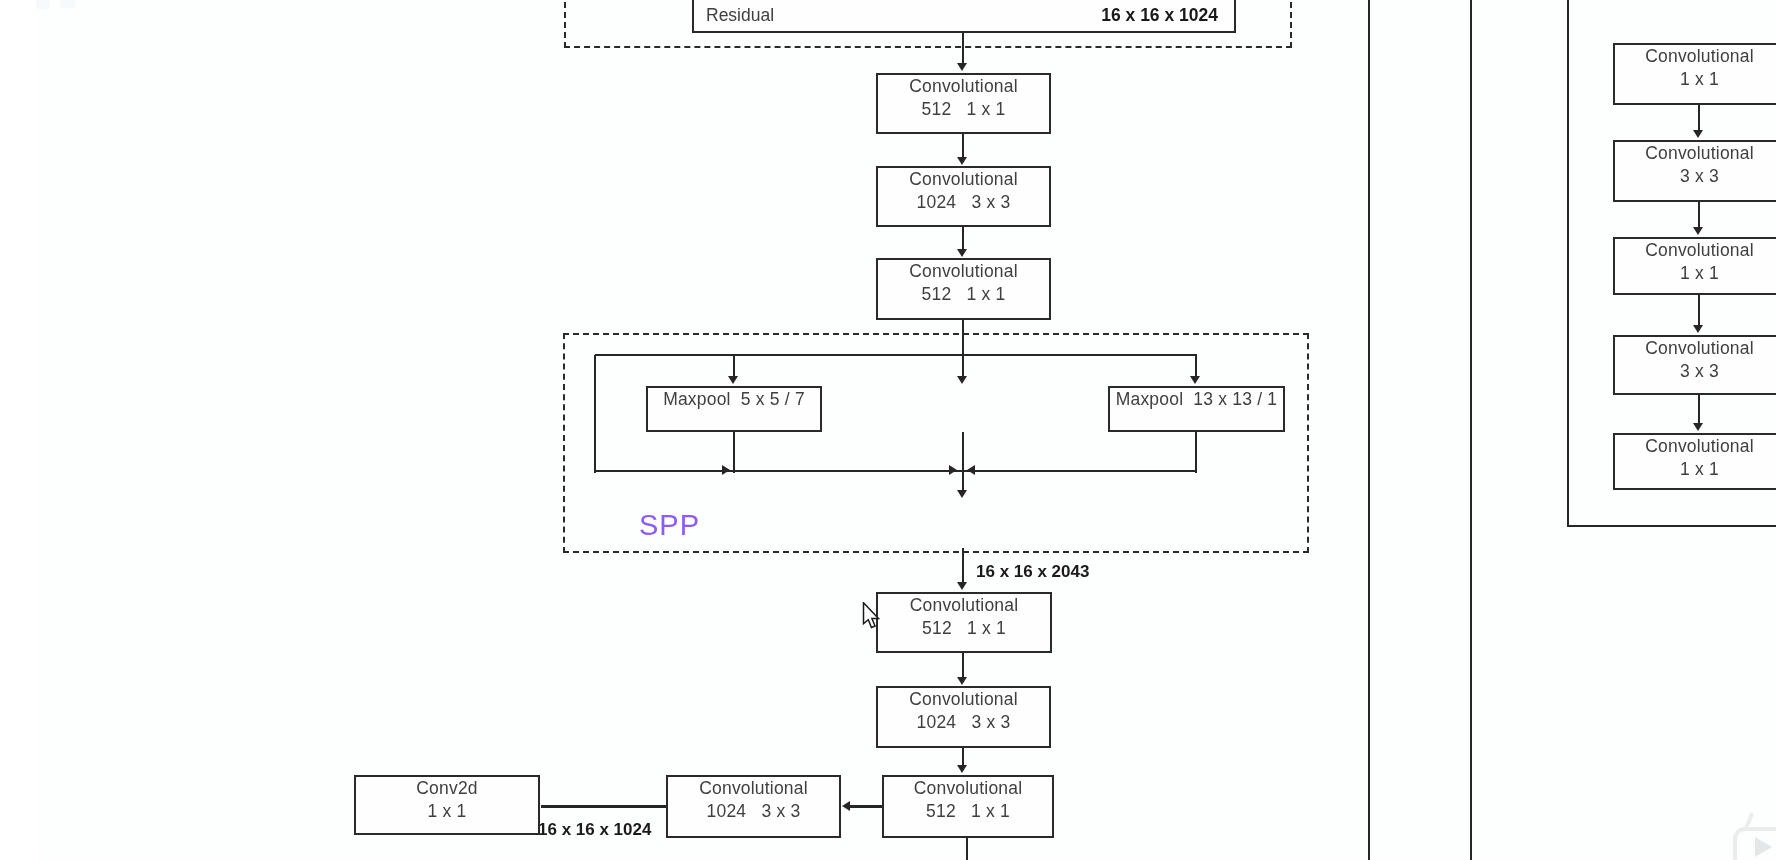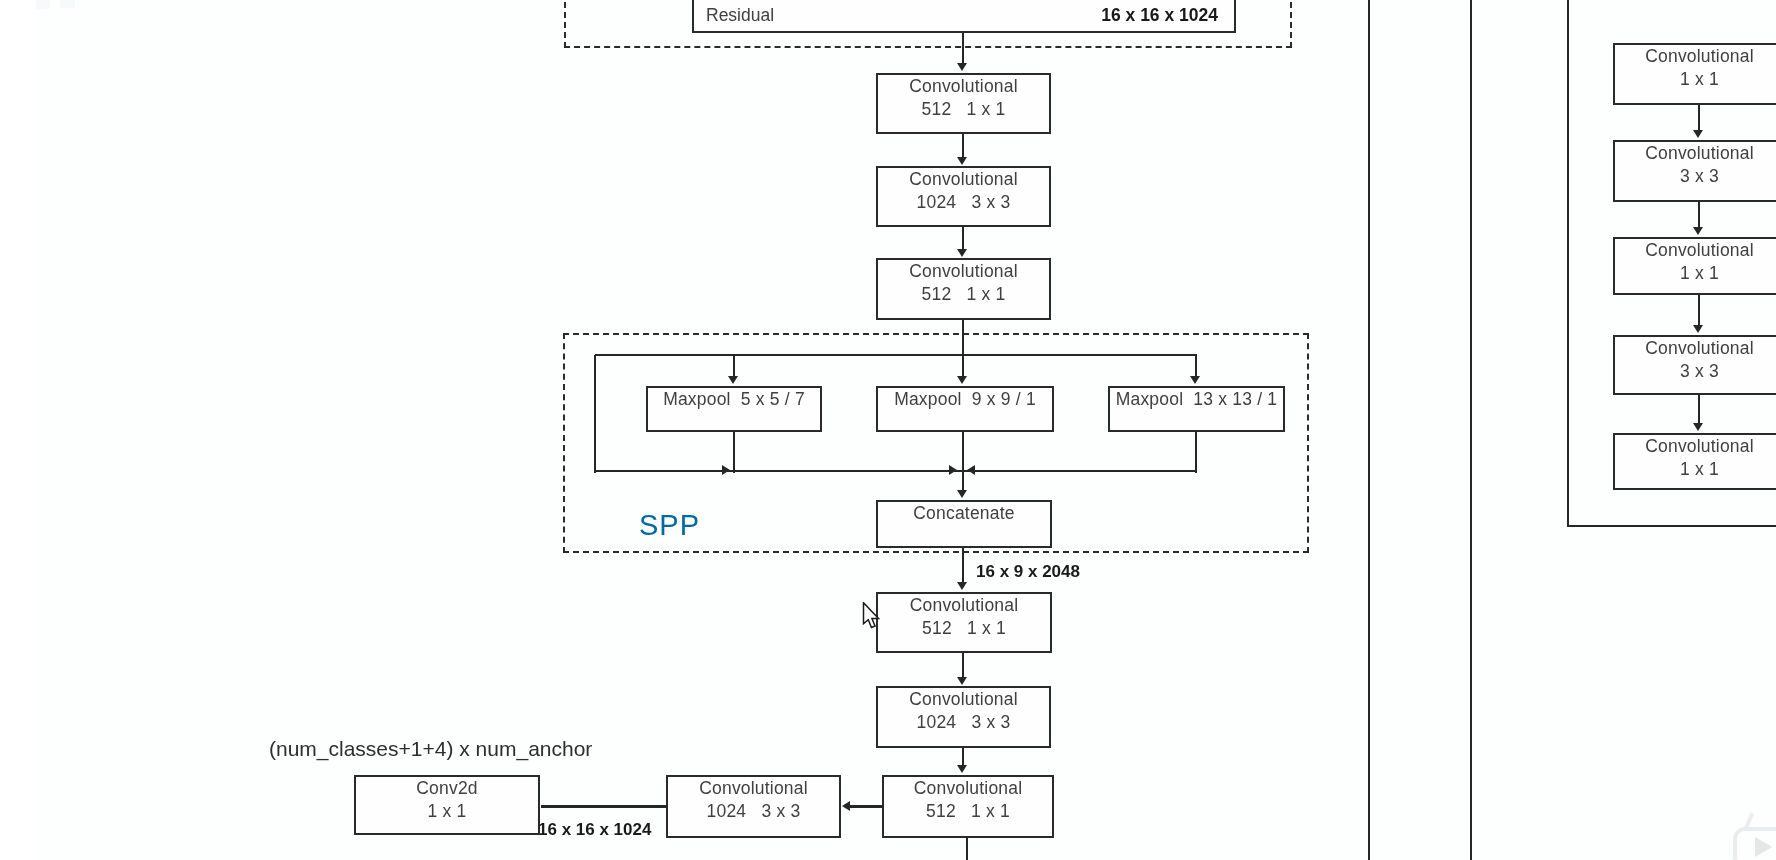--- a/index.html
+++ b/index.html
@@ -63,76 +63,69 @@
   </div>
   <div class="vl" style="left:926px;top:227px;height:23px"></div>
   <div class="ad" style="left:921px;top:249px"></div>
 
   <div class="box" style="left:840px;top:258px;width:175px;height:62px">
     <div>Convolutional</div>
     <div>512   1 x 1</div>
   </div>
 
   <div class="dashed" style="left:527px;top:333px;width:746px;height:220px"></div>
-  <div class="plain-label" style="left:603px;top:509px;font-size:29px;letter-spacing:1px;color:#0369a1">SPP</div>
+  <div class="plain-label" style="left:603px;top:509px;font-size:29px;letter-spacing:1px;color:#8b5cf6">SPP</div>
 
   <div class="vl" style="left:926px;top:320px;height:58px"></div>
   <div class="ad" style="left:921px;top:376px"></div>
 
   <div class="hl" style="left:559px;top:354px;width:602px"></div>
   <div class="vl" style="left:697px;top:355px;height:23px"></div>
   <div class="ad" style="left:692px;top:376px"></div>
   <div class="vl" style="left:1159px;top:355px;height:23px"></div>
   <div class="ad" style="left:1154px;top:376px"></div>
 
   <div class="vl" style="left:558px;top:355px;height:118px"></div>
 
   <div class="box" style="left:610px;top:386px;width:176px;height:46px">
     <div>Maxpool  5 x 5 / 7</div>
   </div>
-  <div class="box" style="left:840px;top:386px;width:178px;height:46px">
-    <div>Maxpool  9 x 9 / 1</div>
-  </div>
   <div class="box" style="left:1072px;top:386px;width:177px;height:46px">
     <div>Maxpool  13 x 13 / 1</div>
   </div>
 
   <div class="vl" style="left:697px;top:432px;height:41px"></div>
   <div class="vl" style="left:1159px;top:432px;height:41px"></div>
   <div class="vl" style="left:926px;top:432px;height:59px"></div>
   <div class="hl" style="left:559px;top:470px;width:602px"></div>
 
   <div class="ar" style="left:686px;top:465px"></div>
   <div class="ar" style="left:913px;top:465px"></div>
   <div class="al" style="left:931px;top:465px"></div>
   <div class="ad" style="left:921px;top:490px"></div>
 
-  <div class="box" style="left:840px;top:500px;width:176px;height:48px">
-    <div>Concatenate</div>
-  </div>
 
   <div class="vl" style="left:926px;top:548px;height:36px"></div>
   <div class="ad" style="left:921px;top:582px"></div>
-  <div class="bold-dims" style="left:940px;top:562px">16 x 9 x 2048</div>
+  <div class="bold-dims" style="left:940px;top:562px">16 x 16 x 2043</div>
 
   <div class="box" style="left:840px;top:592px;width:176px;height:61px">
     <div>Convolutional</div>
     <div>512   1 x 1</div>
   </div>
   <div class="vl" style="left:926px;top:653px;height:25px"></div>
   <div class="ad" style="left:921px;top:677px"></div>
 
   <div class="box" style="left:840px;top:686px;width:175px;height:62px">
     <div>Convolutional</div>
     <div>1024   3 x 3</div>
   </div>
   <div class="vl" style="left:926px;top:748px;height:19px"></div>
   <div class="ad" style="left:921px;top:765px"></div>
 
-  <div class="plain-label" style="left:233px;top:737px;font-size:21px">(num_classes+1+4) x num_anchor</div>
 
   <div class="box" style="left:846px;top:775px;width:172px;height:63px">
     <div>Convolutional</div>
     <div>512   1 x 1</div>
   </div>
   <div class="vl" style="left:930px;top:838px;height:22px"></div>
 
   <div class="hl" style="left:813px;top:805px;width:33px;height:2.5px"></div>
   <div class="al" style="left:806px;top:801px"></div>
 

